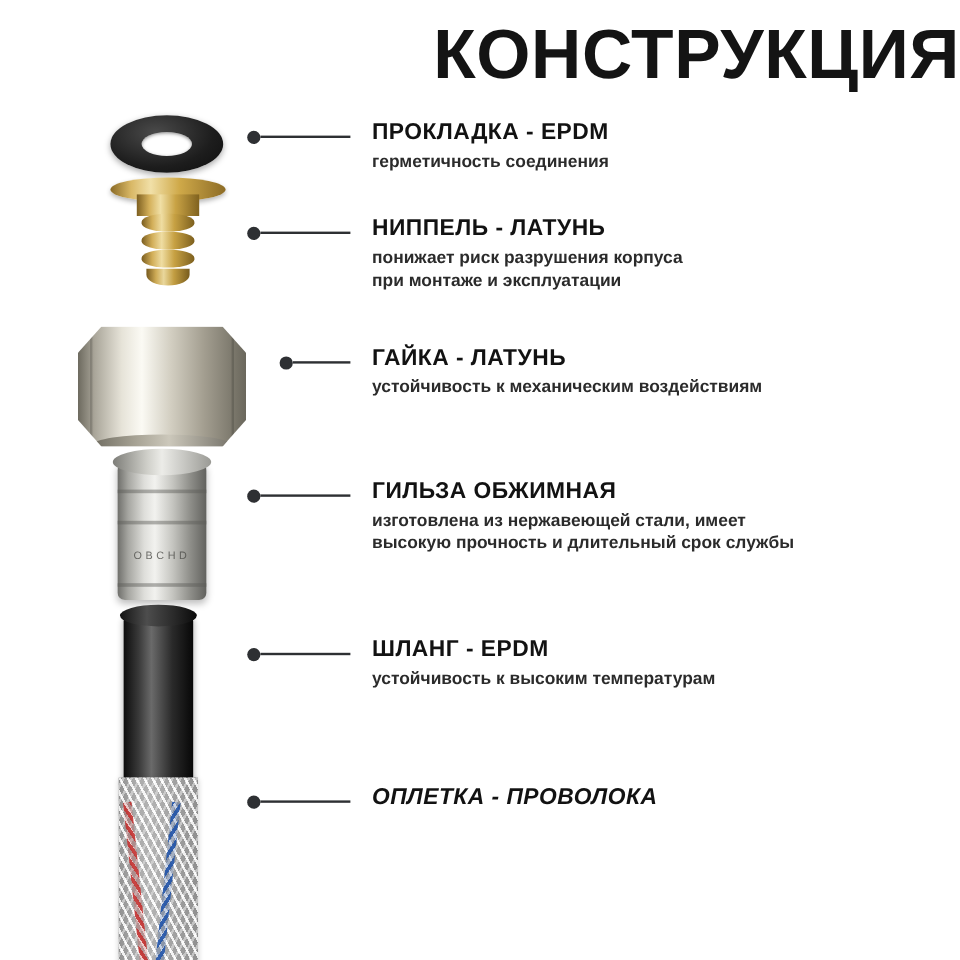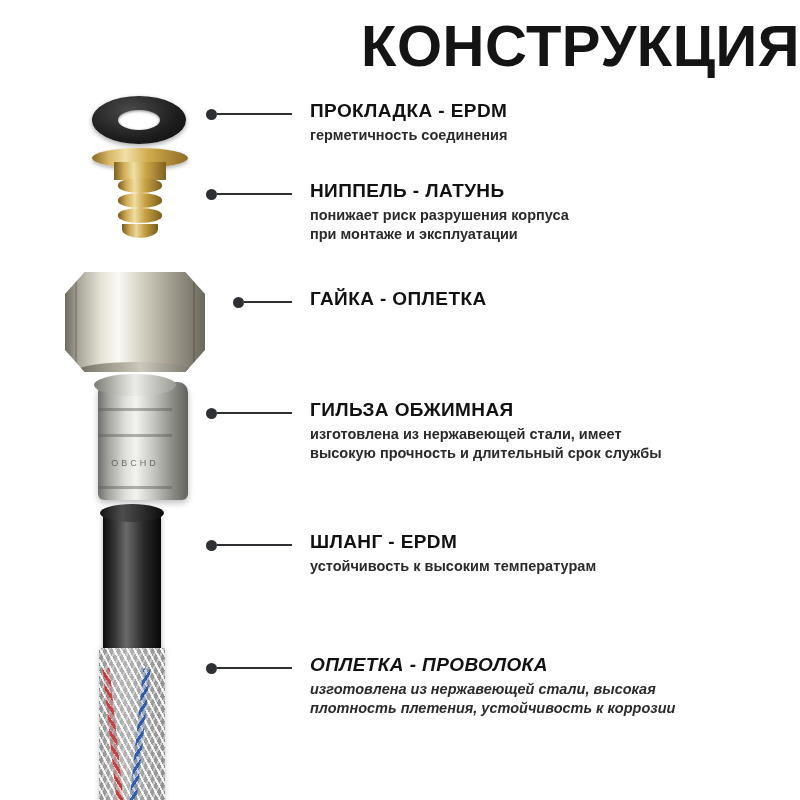--- a/index.html
+++ b/index.html
@@ -147,21 +147,21 @@
   .nut-bottom {
     position: absolute;
     left: 12px; bottom: -8px;
     width: 116px; height: 18px;
     border-radius: 50%;
     background: linear-gradient(to right, #6f6c61 0%, #a5a193 30%, #ccc8bb 55%, #76736a 100%);
   }
 
   
   .ferrule-body {
-    width: 90px; height: 118px;
+    width: 74px; height: 118px;
     border-radius: 10px 10px 6px 6px;
     background: linear-gradient(to right, #6f6f6b 0%, #a6a6a1 12%, #dededa 30%, #f2f2ef 42%, #c5c5c0 62%, #8e8e89 82%, #62625e 100%);
     position: relative;
     box-shadow: 0 3px 6px rgba(0,0,0,0.25);
   }
   .ferrule-top {
     position: absolute; left: -4px; top: -8px;
     width: 82px; height: 22px;
     border-radius: 50%;
     background: linear-gradient(to right, #7d7d78 0%, #cfcfc9 35%, #ecece8 50%, #9a9a95 100%);
@@ -302,33 +302,32 @@
     <div class="sub" style="white-space:pre-line;">понижает риск разрушения корпуса
 при монтаже и эксплуатации</div>
   </div>
 
   <div class="callout" style="left:310px; top:100px;">
     <div class="hd">ПРОКЛАДКА - EPDM</div>
     <div class="sub" style="white-space:pre-line;">герметичность соединения</div>
   </div>
 
   <div class="callout" style="left:310px; top:288px;">
-    <div class="hd">ГАЙКА - ОПЛЕТКА</div>
+    <div class="hd">ГАЙКА - ЛАТУНЬ</div>
+    <div class="sub" style="white-space:pre-line;">устойчивость к механическим воздействиям</div>
   </div>
 
   <div class="callout" style="left:310px; top:399px;">
     <div class="hd">ГИЛЬЗА ОБЖИМНАЯ</div>
     <div class="sub" style="white-space:pre-line;">изготовлена из нержавеющей стали, имеет
 высокую прочность и длительный срок службы</div>
   </div>
 
   <div class="callout" style="left:310px; top:531px;">
     <div class="hd">ШЛАНГ - EPDM</div>
     <div class="sub" style="white-space:pre-line;">устойчивость к высоким температурам</div>
   </div>
 
   <div class="callout" style="left:310px; top:654px;font-style:italic;">
     <div class="hd">ОПЛЕТКА - ПРОВОЛОКА</div>
-    <div class="sub" style="white-space:pre-line;">изготовлена из нержавеющей стали, высокая
-плотность плетения, устойчивость к коррозии</div>
   </div>
 
 </div>
 
 </body></html>

